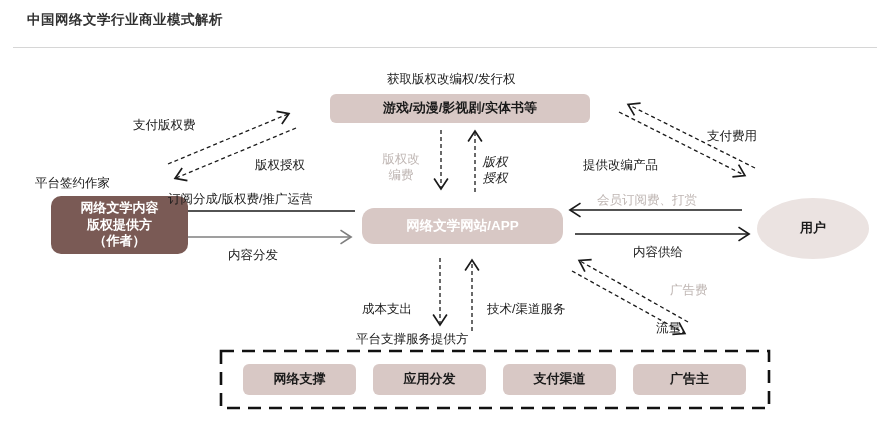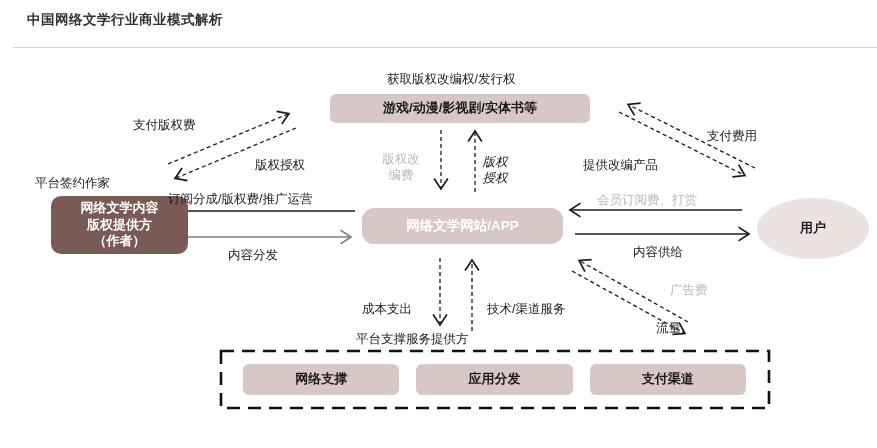--- a/index.html
+++ b/index.html
@@ -98,20 +98,21 @@
 
   <div class="node platform platform-box">网络文学网站/APP</div>
 
   <div class="node ellipse user-node">用户</div>
 
   <div class="lbl" style="left:356px;top:332px;">平台支撑服务提供方</div>
   <div class="support-frame">
     <div class="node light">网络支撑</div>
     <div class="node light">应用分发</div>
     <div class="node light">支付渠道</div>
+    <div class="node light">广告主</div>
   </div>
 
   <div class="lbl" style="left:133px;top:118px;">支付版权费</div>
   <div class="lbl" style="left:255px;top:158px;">版权授权</div>
   <div class="lbl" style="left:168px;top:192px;">订阅分成/版权费/推广运营</div>
   <div class="lbl" style="left:228px;top:248px;">内容分发</div>
   <div class="lbl muted two" style="left:375px;top:152px;width:52px;">版权改
 编费</div>
   <div class="lbl two" style="left:476px;top:155px;width:38px;font-style:italic;">版权
 授权</div>

